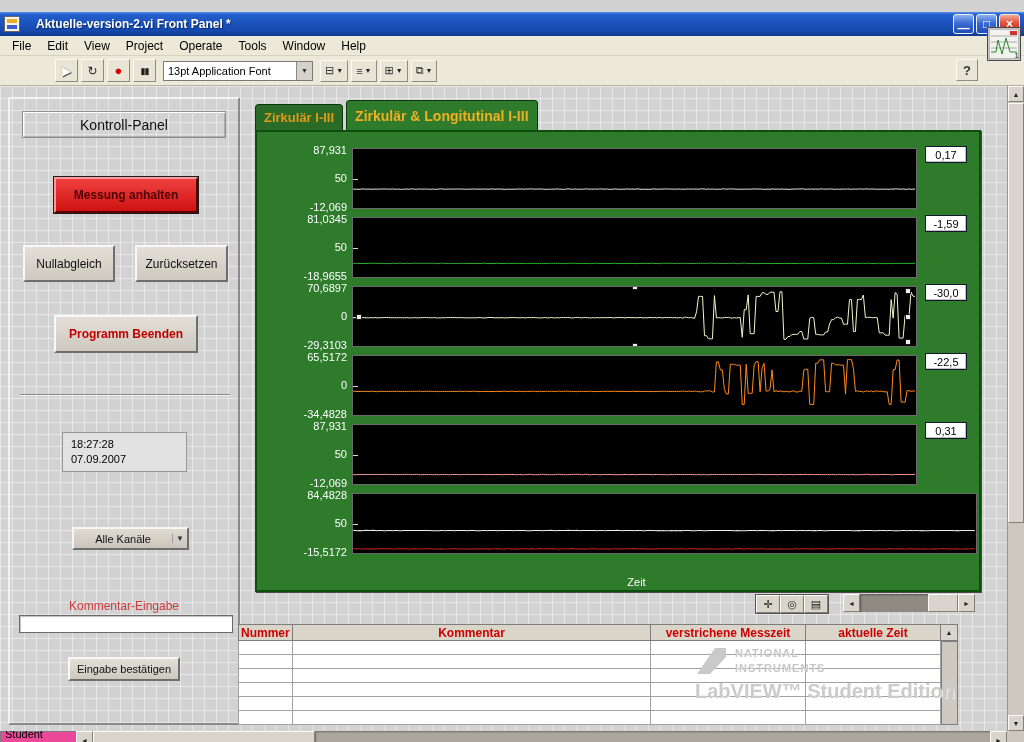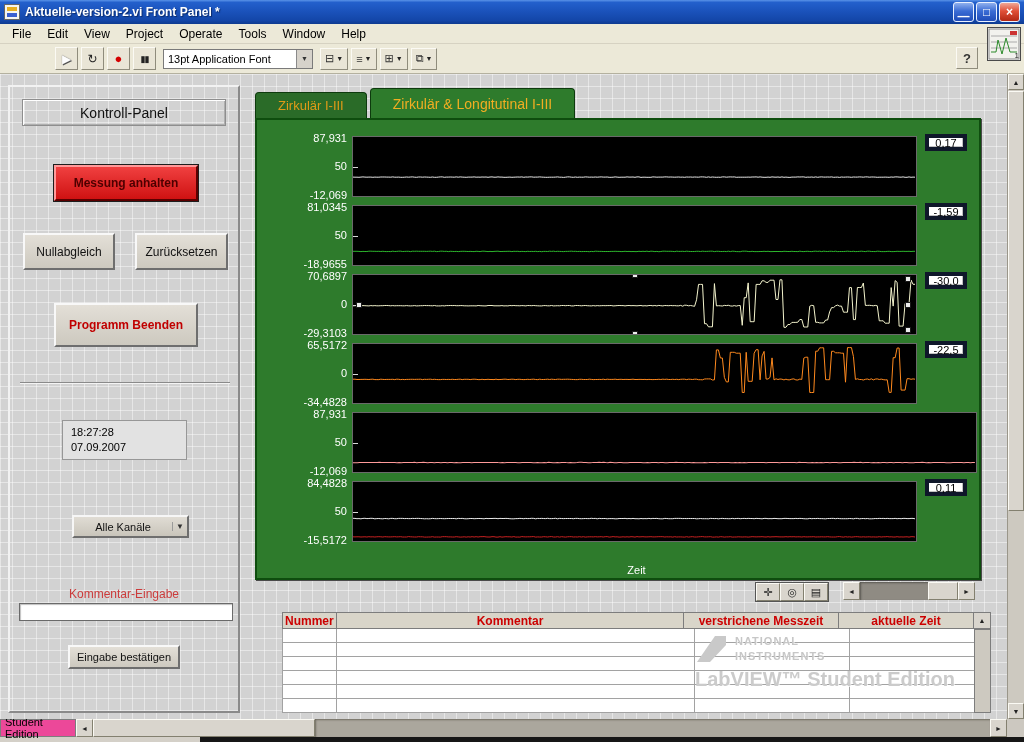--- a/index.html
+++ b/index.html
@@ -1,21 +1,21 @@
 <!DOCTYPE html>
 <html><head>
 <meta charset="utf-8">
 <style>
   * { margin:0; padding:0; box-sizing:border-box; }
   body { font-family:"Liberation Sans", sans-serif; background:#555; }
   .window { width:1024px; height:742px; position:relative; overflow:hidden; background:#d2d2d2; }
 
   
   .titlebar { height:24px; background:linear-gradient(180deg,#5a93e8 0%,#2360cc 10%,#1b53bc 45%,#1346a8 85%,#0d3a90 100%);
-    display:flex; align-items:center; padding:0 4px; gap:5px; }
+    display:flex; align-items:center; padding:0 4px; gap:16px;margin-top:12px; }
   .app-icon { width:16px; height:16px; background:#f5f5f0; border:1px solid #666; position:relative; flex:none; }
   .app-icon i { position:absolute; left:2px; top:2px; width:10px; height:4px; background:#e8b020; }
   .app-icon b { position:absolute; left:2px; top:8px; width:10px; height:4px; background:#3a5fd0; }
   .titlebar .title { color:#fff; font-weight:bold; font-size:12px; text-shadow:1px 1px 1px #0a2a6a; flex:1;
     white-space:nowrap; overflow:hidden; }
   .win-controls { display:flex; gap:2px; }
   .win-btn { width:21px; height:20px; border-radius:3px; border:1px solid #e8f0ff; display:flex; align-items:center;
     justify-content:center; color:#fff; font-size:12px; font-weight:bold; line-height:1; cursor:default; }
   .btn-min, .btn-max { background:linear-gradient(180deg,#8fb0ee,#3a6cd4 45%,#1f4cb8); }
   .btn-min span { transform:translateY(4px); }
@@ -61,77 +61,77 @@
   .kontroll-title { position:absolute; left:12px; top:12px; width:204px; height:27px; border:1px solid #8e8e8e;
     box-shadow:inset 1px 1px 0 #fff, inset -1px -1px 0 #aeaeae; font-size:14px; color:#111;
     display:flex; align-items:center; justify-content:center; }
   .btn3d { position:absolute; background:linear-gradient(180deg,#e3dfd7,#cdc9bf); border:2px solid;
     border-color:#f8f8f8 #6e6e6e #6e6e6e #f8f8f8; font-size:12px; color:#111; display:flex; align-items:center;
     justify-content:center; text-align:center; }
   .stop-btn { left:44px; top:78px; width:144px; height:36px; background:linear-gradient(180deg,#f04040,#cf1212);
     border-color:#ff9a9a #5c0000 #5c0000 #ff9a9a; outline:1px solid #1d1d1d; color:#4d0000; font-weight:bold; }
   .zero-btn { left:13px; top:146px; width:92px; height:37px; }
   .reset-btn { left:125px; top:146px; width:93px; height:37px; }
-  .exit-btn { left:44px; top:216px; width:144px; height:44px; color:#c00000; font-weight:bold; }
+  .exit-btn { left:44px; top:216px; width:144px; height:38px; color:#c00000; font-weight:bold; }
   .divider { position:absolute; left:10px; top:295px; width:210px; height:2px; border-top:1px solid #8a8a8a;
     border-bottom:1px solid #f4f4f4; }
   .time-display { position:absolute; left:52px; top:333px; width:125px; height:40px; background:#e2e2e2;
     border:1px solid #979797; font-size:11px; color:#000; padding:4px 0 0 8px; line-height:15px; }
   .ring { position:absolute; left:62px; top:428px; width:117px; height:23px;
     background:linear-gradient(180deg,#e0dcd4,#c9c5bb); border:2px solid; border-color:#f6f6f6 #6e6e6e #6e6e6e #f6f6f6;
     display:flex; align-items:center; }
   .ring-label { flex:1; text-align:center; font-size:11px; color:#111; }
   .ring-arrow { width:15px; font-size:8px; color:#333; border-left:1px solid #9a9a9a; text-align:center; }
   .comment-label { position:absolute; left:0; top:500px; width:100%; text-align:center; font-size:12px; color:#cc3b3b; }
   .comment-input { position:absolute; left:9px; top:516px; width:214px; height:18px; border:1px solid #6a6a6a;
     background:#fff; font-size:11px; padding:1px 3px; box-shadow:inset 1px 1px 1px #c0c0c0;
     font-family:"Liberation Sans", sans-serif; }
   .confirm-btn { left:58px; top:558px; width:112px; height:24px; font-size:11px; }
 
   
   .tabs { position:absolute; left:255px; top:14px; height:30px; display:flex; align-items:flex-end; gap:3px; z-index:2; }
-  .tab { height:26px; padding:0 22px; background:#2a6b28; border:1px solid #0d3a0d; border-bottom:none;
-    border-radius:4px 4px 0 0; color:#e09a18; font-weight:normal; font-size:13px; display:flex; align-items:center; }
+  .tab { height:26px; padding:0 8px; background:#2a6b28; border:1px solid #0d3a0d; border-bottom:none;
+    border-radius:4px 4px 0 0; color:#e09a18; font-weight:bold; font-size:13px; display:flex; align-items:center; }
   .tab.active { height:30px; background:#2e7b2c; color:#f2ae22; font-size:14px; }
 
   
   .green-panel { position:absolute; left:255px; top:44px; width:726px; height:462px; background:#2e7b2c;
     border:2px solid #0e4d0e; box-shadow:1px 1px 0 #4a4a4a; z-index:1; }
   .charts { position:absolute; left:0; top:16px; right:2px; display:flex; flex-direction:column; gap:8px; }
   .chart-row { display:flex; height:61px; }
   .axis-col { width:95px; position:relative; flex:none; }
   .ax { position:absolute; right:5px; font-size:11px; color:#fff; white-space:nowrap; }
   .ax.top { top:-4px; } .ax.mid { top:calc(50% - 7px); } .ax.bot { bottom:-4px; }
   .plot { flex:1; position:relative; background:#000; border:1px solid #6a6a6a; overflow:hidden; }
   .plot svg { position:absolute; left:0; top:0; width:100%; height:100%; }
   .plot::before { content:""; position:absolute; left:0; top:50%; width:5px; height:1px; background:#d8d8d8; z-index:2; }
   .handle { position:absolute; width:6px; height:6px; background:#ececec; border:1px solid #1a1a1a;
     transform:translate(-50%,-50%); z-index:3; }
   .val-col { width:60px; position:relative; flex:none; }
-  .valbox { position:absolute; left:8px; top:-2px; width:42px; height:17px; background:#fff; border:4px solid #0f172a;
+  .valbox { position:absolute; left:8px; top:-2px; width:42px; height:17px; background:#fff; border:1px solid #0f172a;
     box-shadow:inset -1px -1px 0 #c2c2c2; font-size:11px; color:#000; display:flex; align-items:center;
     justify-content:center; }
   .xaxis { position:absolute; left:96px; top:428px; width:567px; display:flex; justify-content:space-between; }
   .xaxis span { font-size:11px; color:#fff; }
   .zeit { position:absolute; left:96px; top:444px; width:567px; text-align:center; font-size:11px; color:#fff; }
 
   
   .palette-row { position:absolute; left:255px; top:508px; width:726px; height:20px; }
   .graph-palette { position:absolute; left:500px; top:0; display:flex; border:1px solid #555; background:#d6d2ca; }
   .pal-btn { width:24px; height:18px; background:#d9d5cd; border:1px solid; border-color:#fbfaf4 #83806f #83806f #fbfaf4;
     font-size:11px; color:#222; display:flex; align-items:center; justify-content:center; }
   .graph-scroll { position:absolute; right:6px; top:0; width:132px; height:18px; display:flex; }
   .gs-btn { width:17px; height:18px; background:#d9d5cd; border:1px solid; border-color:#fbfaf4 #83806f #83806f #fbfaf4;
     font-size:7px; color:#222; display:flex; align-items:center; justify-content:center; }
   .gs-track { flex:1; background:#8f8b83; box-shadow:inset 1px 1px 2px #5a5852; position:relative; }
   .gs-thumb { position:absolute; right:0; top:0; width:30px; height:100%; background:#d9d5cd;
     border:1px solid; border-color:#fbfaf4 #83806f #83806f #fbfaf4; }
 
   
-  .data-table { position:absolute; left:271px; top:538px; width:720px; height:101px; z-index:1;padding-left:11px; }
+  .data-table { position:absolute; left:238px; top:538px; width:720px; height:101px; z-index:1; }
   .t-header { display:grid; grid-template-columns:55px 1fr 155px 135px 17px; height:17px; }
   .th { background:#d9d5c9; border-top:1px solid #7d7d7d; border-right:1px solid #7d7d7d; border-bottom:1px solid #7d7d7d;
     color:#cc0000; font-weight:bold; font-size:12px; display:flex; align-items:center; justify-content:center;
     white-space:nowrap; overflow:hidden; }
   .th:first-child { border-left:1px solid #7d7d7d; justify-content:flex-start; padding-left:2px; }
   .th.scrollcell { background:#d9d5cd; color:#222; font-size:7px; font-weight:normal; }
   .t-body { display:grid; grid-template-columns:55px 1fr 155px 135px; grid-auto-rows:14px; width:703px; }
   .tcell { background:#fff; border-right:1px solid #a2a2a2; border-bottom:1px solid #a2a2a2; }
   .tcell.first { border-left:1px solid #a2a2a2; }
   .t-vscroll { position:absolute; right:0; top:17px; width:17px; height:84px; background:#cdc9c0; border:1px solid #7d7d7d; }
@@ -354,36 +354,36 @@
           <div class="axis-col">
             <span class="ax top">87,931</span>
             <span class="ax mid">50</span>
             <span class="ax bot">-12,069</span>
           </div>
           <div class="plot">
               <svg viewBox="0 0 567 59" preserveAspectRatio="none">
                 <polyline points="0,49.7 2,49.7 4,49.7 6,49.4 8,49.4 10,49.6 12,49.5 14,49.6 16,49.4 18,49.6 20,49.5 22,49.5 24,49.3 26,49.6 28,49.5 30,49.5 32,49.4 34,49.4 36,49.4 38,49.5 40,49.7 42,49.4 44,49.7 46,49.5 48,49.6 50,49.4 52,49.4 54,49.4 56,49.3 58,49.7 60,49.6 62,49.5 64,49.3 66,49.5 68,49.8 70,49.6 72,49.4 74,49.7 76,49.6 78,49.5 80,49.8 82,49.5 84,49.6 86,49.7 88,49.6 90,49.5 92,49.7 94,49.4 96,49.8 98,49.7 100,49.4 102,49.5 104,49.5 106,49.5 108,49.8 110,49.5 112,49.5 114,49.4 116,49.4 118,49.6 120,49.6 122,49.5 124,49.5 126,49.4 128,49.5 130,49.4 132,49.6 134,49.7 136,49.4 138,49.7 140,49.6 142,49.6 144,49.4 146,49.5 148,49.6 150,49.7 152,49.7 154,49.4 156,49.4 158,49.5 160,49.5 162,49.5 164,49.7 166,49.8 168,49.4 170,49.7 172,49.8 174,49.4 176,49.7 178,49.3 180,49.5 182,49.7 184,49.7 186,49.6 188,49.7 190,49.4 192,49.4 194,49.6 196,49.7 198,49.6 200,49.7 202,49.7 204,49.6 206,49.3 208,49.3 210,49.6 212,49.5 214,49.7 216,49.7 218,49.6 220,49.4 222,49.4 224,49.3 226,49.4 228,49.3 230,49.6 232,49.7 234,49.3 236,49.4 238,49.8 240,49.7 242,49.5 244,49.4 246,49.7 248,49.7 250,49.8 252,49.5 254,49.4 256,49.6 258,49.4 260,49.6 262,49.6 264,49.8 266,49.8 268,49.6 270,49.7 272,49.5 274,49.5 276,49.4 278,49.8 280,49.5 282,49.4 284,49.8 286,49.7 288,49.4 290,49.4 292,49.5 294,49.3 296,49.5 298,49.5 300,49.5 302,49.8 304,49.5 306,49.4 308,49.7 310,49.5 312,49.7 314,49.7 316,49.7 318,49.8 320,49.4 322,49.7 324,49.6 326,49.4 328,49.5 330,49.5 332,49.7 334,49.4 336,49.6 338,49.5 340,49.5 342,49.5 344,49.8 346,49.7 348,49.5 350,49.8 352,49.6 354,49.7 356,49.6 358,49.8 360,49.5 362,49.4 364,49.6 366,49.6 368,49.5 370,49.6 372,49.5 374,49.4 376,49.7 378,49.4 380,49.5 382,49.6 384,49.4 386,49.4 388,49.7 390,49.5 392,49.6 394,49.4 396,49.4 398,49.5 400,49.4 402,49.5 404,49.7 406,49.3 408,49.4 410,49.4 412,49.5 414,49.7 416,49.7 418,49.5 420,49.8 422,49.4 424,49.7 426,49.6 428,49.8 430,49.4 432,49.4 434,49.8 436,49.6 438,49.6 440,49.4 442,49.7 444,49.8 446,49.4 448,49.6 450,49.5 452,49.6 454,49.5 456,49.3 458,49.6 460,49.6 462,49.3 464,49.7 466,49.5 468,49.4 470,49.6 472,49.7 474,49.6 476,49.7 478,49.4 480,49.8 482,49.4 484,49.5 486,49.8 488,49.4 490,49.4 492,49.7 494,49.6 496,49.6 498,49.6 500,49.7 502,49.6 504,49.5 506,49.8 508,49.7 510,49.7 512,49.5 514,49.5 516,49.4 518,49.3 520,49.4 522,49.8 524,49.5 526,49.8 528,49.5 530,49.6 532,49.5 534,49.4 536,49.6 538,49.5 540,49.7 542,49.7 544,49.8 546,49.5 548,49.5 550,49.5 552,49.5 554,49.4 556,49.7 558,49.4 560,49.4 562,49.7 564,49.4 566,49.4" fill="none" stroke="#ff9a9a" stroke-width="1"></polyline>
               </svg>
             </div>
+          <div class="val-col">
+              <span class="valbox">0,31</span>
+            </div>
         </div>
 
         <div class="chart-row">
           <div class="axis-col">
             <span class="ax top">84,4828</span>
             <span class="ax mid">50</span>
             <span class="ax bot">-15,5172</span>
           </div>
           <div class="plot">
               <svg viewBox="0 0 567 59" preserveAspectRatio="none">
                 <polyline points="0,36.3 2,36.4 4,36.7 6,36.6 8,36.8 10,36.4 12,36.3 14,36.6 16,36.5 18,36.3 20,36.4 22,36.8 24,36.6 26,36.5 28,36.7 30,36.8 32,36.5 34,36.6 36,36.8 38,36.4 40,36.4 42,36.7 44,36.7 46,36.4 48,36.4 50,36.4 52,36.6 54,36.5 56,36.6 58,36.6 60,36.4 62,36.5 64,36.4 66,36.4 68,36.5 70,36.6 72,36.8 74,36.7 76,36.8 78,36.7 80,36.4 82,36.6 84,36.7 86,36.6 88,36.5 90,36.6 92,36.7 94,36.6 96,36.5 98,36.5 100,36.5 102,36.5 104,36.8 106,36.4 108,36.5 110,36.4 112,36.7 114,36.8 116,36.7 118,36.5 120,36.5 122,36.7 124,36.6 126,36.5 128,36.5 130,36.6 132,36.8 134,36.4 136,36.6 138,36.5 140,36.5 142,36.4 144,36.4 146,36.7 148,36.4 150,36.5 152,36.5 154,36.4 156,36.5 158,36.7 160,36.8 162,36.8 164,36.6 166,36.6 168,36.4 170,36.5 172,36.7 174,36.4 176,36.6 178,36.5 180,36.3 182,36.4 184,36.8 186,36.4 188,36.5 190,36.4 192,36.5 194,36.6 196,36.3 198,36.6 200,36.6 202,36.5 204,36.3 206,36.8 208,36.4 210,36.5 212,36.6 214,36.5 216,36.5 218,36.5 220,36.5 222,36.7 224,36.4 226,36.4 228,36.6 230,36.7 232,36.6 234,36.5 236,36.6 238,36.6 240,36.3 242,36.5 244,36.4 246,36.8 248,36.4 250,36.6 252,36.5 254,36.5 256,36.8 258,36.6 260,36.6 262,36.6 264,36.8 266,36.8 268,36.5 270,36.5 272,36.5 274,36.4 276,36.7 278,36.5 280,36.7 282,36.4 284,36.7 286,36.7 288,36.8 290,36.5 292,36.7 294,36.6 296,36.7 298,36.4 300,36.7 302,36.4 304,36.5 306,36.4 308,36.7 310,36.8 312,36.8 314,36.4 316,36.5 318,36.7 320,36.7 322,36.7 324,36.4 326,36.4 328,36.4 330,36.4 332,36.6 334,36.5 336,36.6 338,36.5 340,36.5 342,36.5 344,36.5 346,36.8 348,36.7 350,36.5 352,36.7 354,36.7 356,36.7 358,36.8 360,36.4 362,36.5 364,36.6 366,36.5 368,36.8 370,36.5 372,36.4 374,36.6 376,36.6 378,36.7 380,36.7 382,36.4 384,36.7 386,36.5 388,36.4 390,36.7 392,36.5 394,36.4 396,36.6 398,36.4 400,36.5 402,36.5 404,36.7 406,36.4 408,36.5 410,36.6 412,36.8 414,36.4 416,36.4 418,36.7 420,36.6 422,36.7 424,36.4 426,36.5 428,36.7 430,36.7 432,36.7 434,36.4 436,36.4 438,36.5 440,36.6 442,36.6 444,36.6 446,36.4 448,36.6 450,36.4 452,36.5 454,36.7 456,36.8 458,36.8 460,36.4 462,36.7 464,36.5 466,36.6 468,36.4 470,36.6 472,36.6 474,36.7 476,36.8 478,36.5 480,36.5 482,36.4 484,36.4 486,36.7 488,36.4 490,36.6 492,36.7 494,36.7 496,36.7 498,36.7 500,36.5 502,36.6 504,36.8 506,36.4 508,36.4 510,36.8 512,36.6 514,36.5 516,36.7 518,36.5 520,36.8 522,36.8 524,36.7 526,36.5 528,36.6 530,36.4 532,36.5 534,36.4 536,36.6 538,36.4 540,36.6 542,36.6 544,36.6 546,36.4 548,36.7 550,36.5 552,36.7 554,36.4 556,36.4 558,36.6 560,36.6 562,36.4 564,36.4 566,36.8" fill="none" stroke="#ededed" stroke-width="1"></polyline>
                 <polyline points="0,54.8 2,54.9 4,54.8 6,54.8 8,55.0 10,54.9 12,54.8 14,55.0 16,54.7 18,54.9 20,54.8 22,55.0 24,54.8 26,54.7 28,54.8 30,55.0 32,54.7 34,54.8 36,54.9 38,54.9 40,54.8 42,54.7 44,54.9 46,54.8 48,54.7 50,55.0 52,55.0 54,55.0 56,54.6 58,54.8 60,54.9 62,55.0 64,55.0 66,54.7 68,54.8 70,54.8 72,55.1 74,55.1 76,55.0 78,55.0 80,54.7 82,55.1 84,55.0 86,55.0 88,55.1 90,54.7 92,54.7 94,54.7 96,54.9 98,54.9 100,55.0 102,55.0 104,54.7 106,54.9 108,55.1 110,55.0 112,54.8 114,55.1 116,54.8 118,55.0 120,54.7 122,55.0 124,54.7 126,55.0 128,54.7 130,54.7 132,54.6 134,54.9 136,55.0 138,55.0 140,54.7 142,54.7 144,55.1 146,55.1 148,54.7 150,55.1 152,54.9 154,54.7 156,54.8 158,54.8 160,55.0 162,54.6 164,55.1 166,55.0 168,55.1 170,54.6 172,54.8 174,54.9 176,54.8 178,54.8 180,54.7 182,54.6 184,55.1 186,54.9 188,55.0 190,55.0 192,54.7 194,54.8 196,55.0 198,54.7 200,54.6 202,55.0 204,55.0 206,54.7 208,55.1 210,54.7 212,54.9 214,55.1 216,54.8 218,54.7 220,54.7 222,55.0 224,54.9 226,55.0 228,54.7 230,55.0 232,54.7 234,55.1 236,54.9 238,54.8 240,54.8 242,54.9 244,54.7 246,54.9 248,54.8 250,54.7 252,55.0 254,54.7 256,54.6 258,55.1 260,54.9 262,54.6 264,54.9 266,54.8 268,55.1 270,55.0 272,54.8 274,55.0 276,54.8 278,55.0 280,54.7 282,54.8 284,55.1 286,54.6 288,54.9 290,54.8 292,54.7 294,54.9 296,54.9 298,54.8 300,54.7 302,54.9 304,54.9 306,54.8 308,54.7 310,54.7 312,54.7 314,55.0 316,54.8 318,54.9 320,54.8 322,55.1 324,54.7 326,55.0 328,54.9 330,54.9 332,55.0 334,55.1 336,54.7 338,55.1 340,54.8 342,54.7 344,55.0 346,55.0 348,54.8 350,54.7 352,54.6 354,54.9 356,54.9 358,54.8 360,54.7 362,55.1 364,55.1 366,54.9 368,55.1 370,54.7 372,54.8 374,55.1 376,54.9 378,54.9 380,54.7 382,55.1 384,55.0 386,55.0 388,54.8 390,54.9 392,55.0 394,54.9 396,54.9 398,55.1 400,54.9 402,54.7 404,54.8 406,54.9 408,54.8 410,54.8 412,54.7 414,54.9 416,55.0 418,54.7 420,55.0 422,54.8 424,54.8 426,54.7 428,54.8 430,54.9 432,54.9 434,54.9 436,54.7 438,54.9 440,54.7 442,54.8 444,54.7 446,54.9 448,54.8 450,54.8 452,55.0 454,54.7 456,54.9 458,54.9 460,54.8 462,54.8 464,54.7 466,55.0 468,54.9 470,54.9 472,54.8 474,54.9 476,54.9 478,54.7 480,54.9 482,55.0 484,55.0 486,55.0 488,54.7 490,54.6 492,54.9 494,55.1 496,54.7 498,55.0 500,54.8 502,55.1 504,54.9 506,54.7 508,54.7 510,54.9 512,55.0 514,54.8 516,55.0 518,54.9 520,54.8 522,55.0 524,54.9 526,55.0 528,55.0 530,54.7 532,55.0 534,54.8 536,54.8 538,54.6 540,54.9 542,54.8 544,55.0 546,55.0 548,54.7 550,55.0 552,54.9 554,55.0 556,54.9 558,54.8 560,55.1 562,54.7 564,54.7 566,55.0" fill="none" stroke="#cc2222" stroke-width="1"></polyline>
               </svg>
-            </div>
-          <div class="val-col">
-              <span class="valbox">0,11</span>
             </div>
         </div>
       </div>
 
       <div class="zeit">Zeit</div>
     </div>
 
     <div class="palette-row">
       <div class="graph-palette">
         <div class="pal-btn">✛</div>

